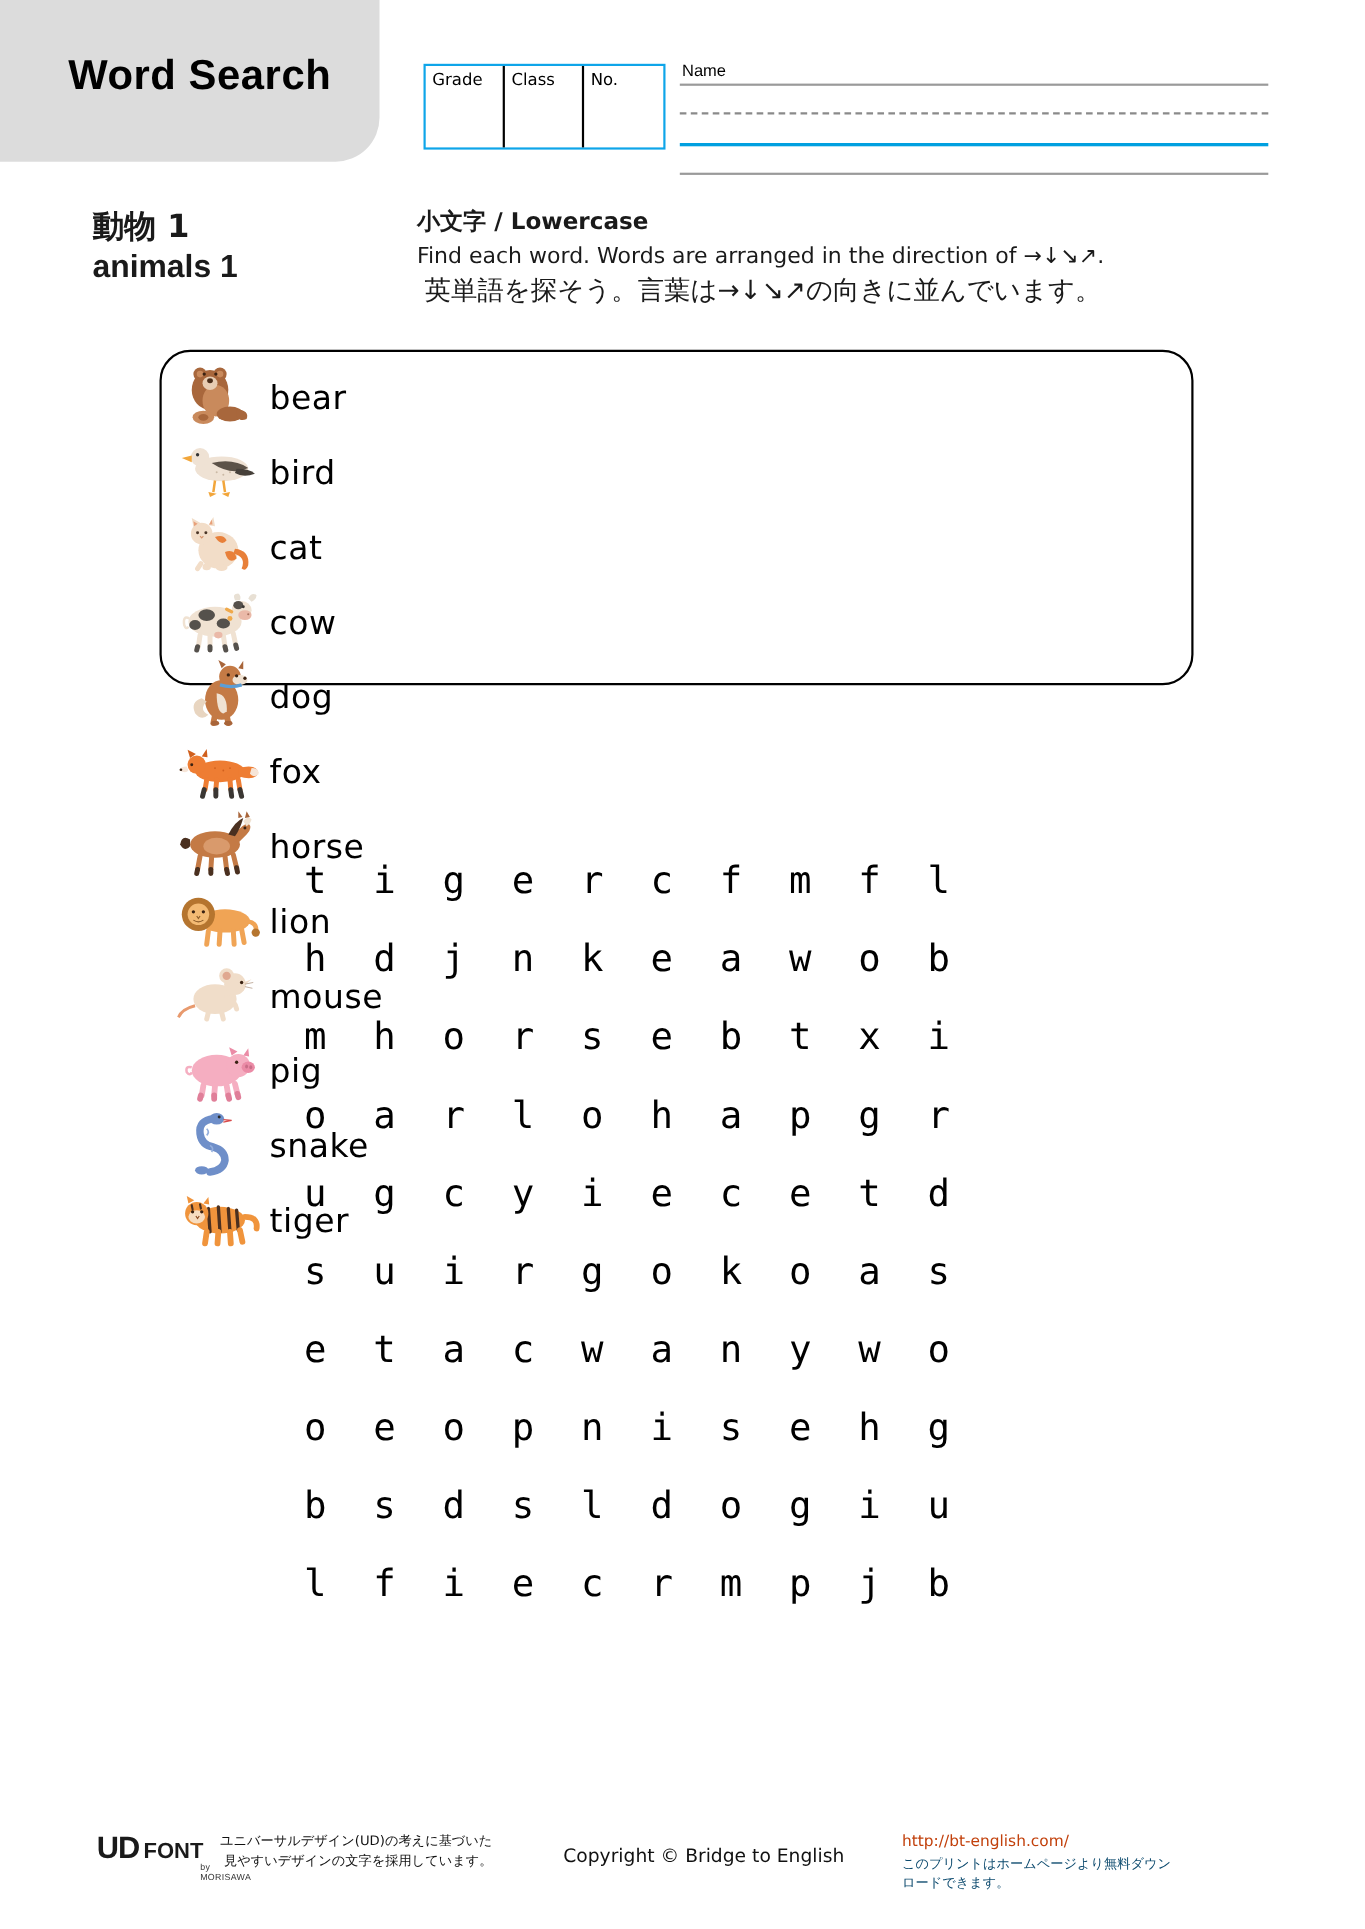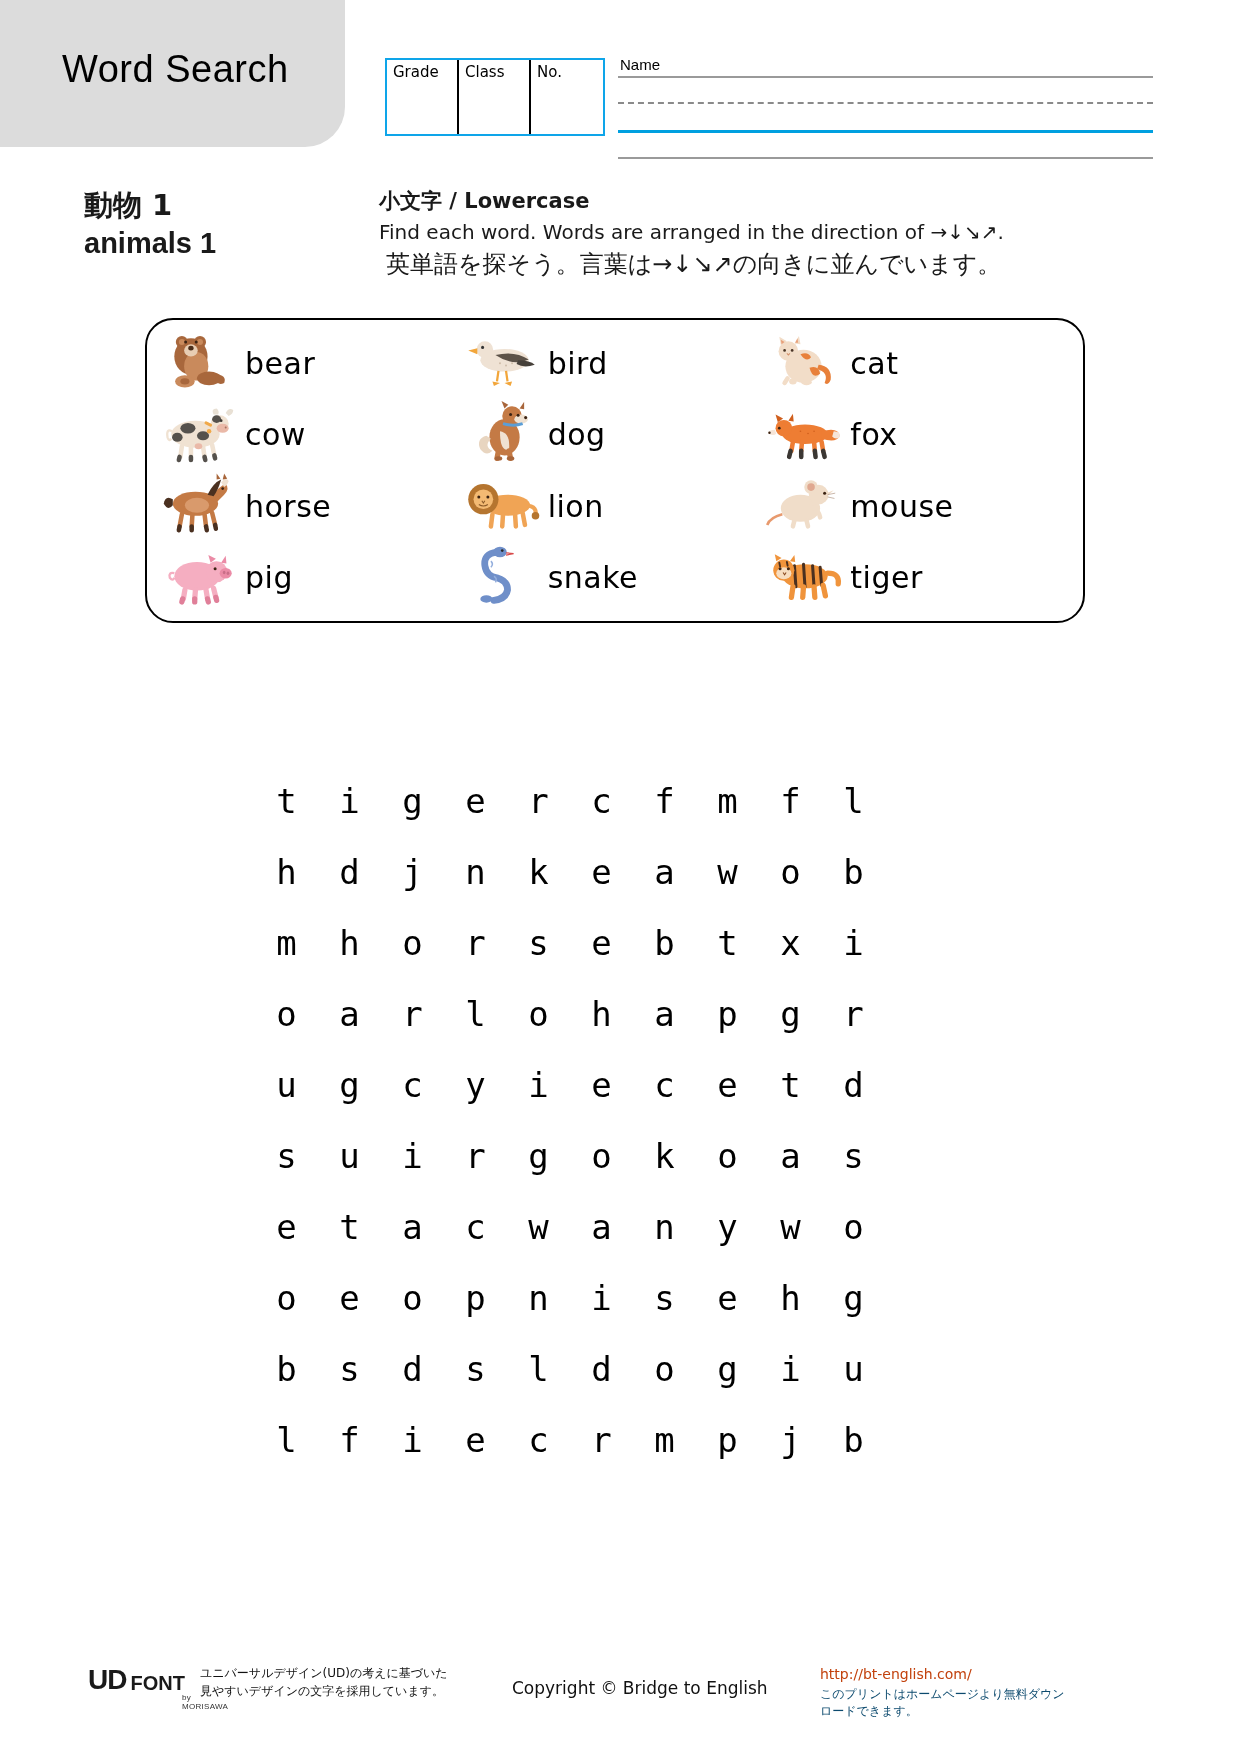--- a/index.html
+++ b/index.html
@@ -24,21 +24,21 @@
     width: 345px;
     height: 147px;
     background: #dcdcdc;
     border-bottom-right-radius: 40px;
   }
   .worksheet-title {
     position: absolute;
     left: 62px;
     top: 48px;
     font-size: 38px;
-    font-weight: normal;
+    font-weight: bold;
     letter-spacing: 0.5px;
     color: #000;
   }
 
   
   .gcn-table {
     position: absolute;
     left: 385px;
     top: 58px;
     display: flex;
@@ -132,21 +132,21 @@
     height: 305px;
     border: 2px solid #000;
     border-radius: 28px;
     box-sizing: border-box;
   }
   .wordgrid {
     position: absolute;
     left: 0; top: 0;
     width: 100%; height: 100%;
     display: grid;
-    grid-template-columns: repeat(3, 1fr);
+    grid-template-columns: repeat(1, 1fr);
     grid-template-rows: repeat(4, 1fr);
     padding: 8px 14px;
     box-sizing: border-box;
   }
   .word-item {
     display: flex;
     align-items: center;
     gap: 6px;
   }
   .word-pic {
@@ -221,20 +221,21 @@
     margin-left: 48px;
   }
   .ud-desc {
     position: absolute;
     left: 200px;
     top: 6px;
     font-size: 12px;
     line-height: 1.5;
     color: #111;
     font-family: "DejaVu Sans", sans-serif;
+    text-align: right;
   }
   .copyright {
     position: absolute;
     left: 512px;
     top: 20px;
     font-size: 17px;
     color: #111;
     font-family: "DejaVu Sans", sans-serif;
   }
   .site {

